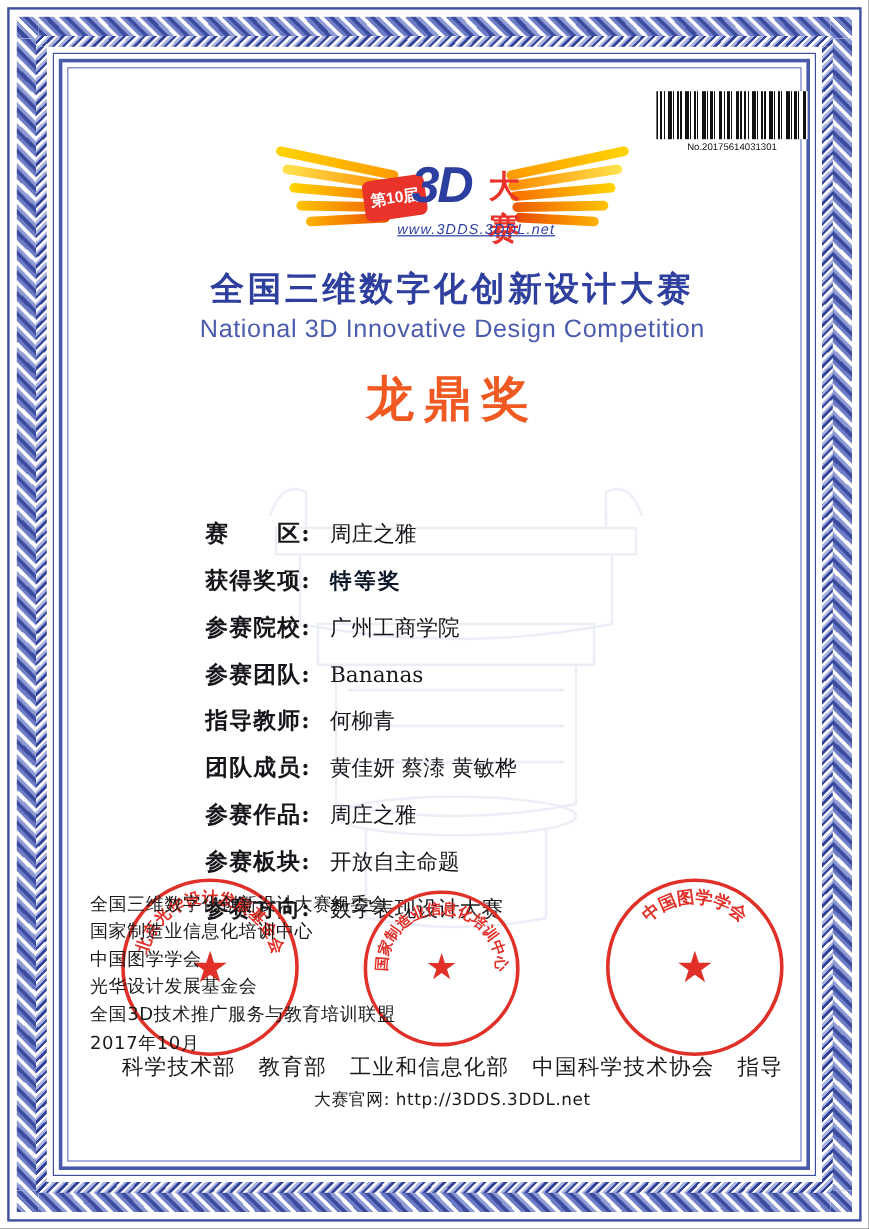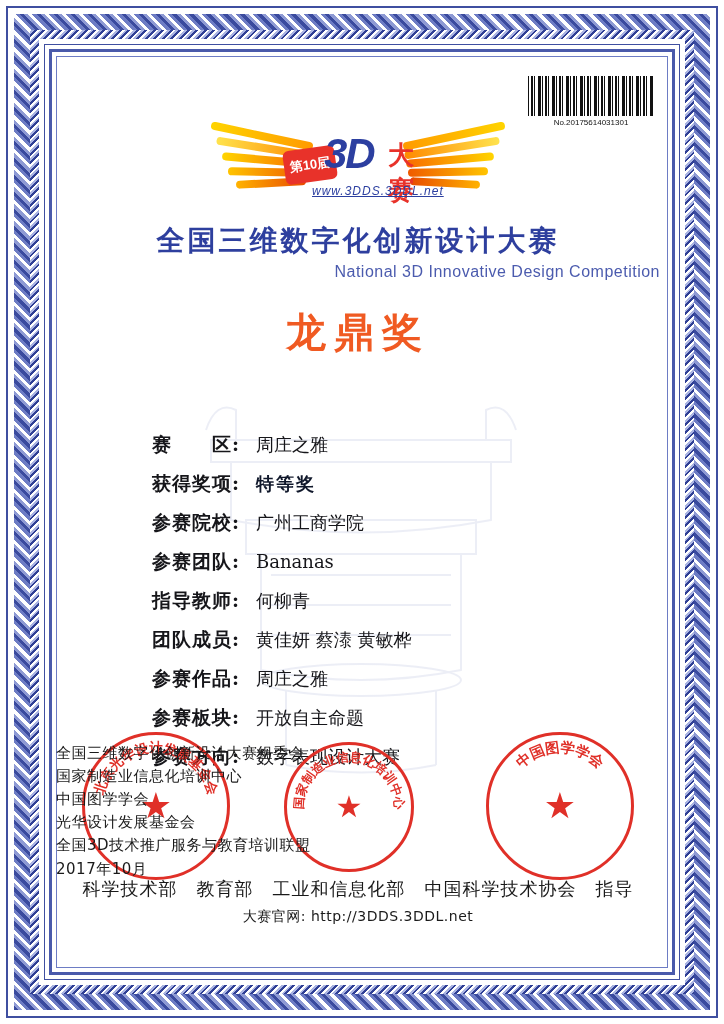--- a/index.html
+++ b/index.html
@@ -55,21 +55,21 @@
   }
   .frame-inner3 {
     position: absolute;
     left: 56px; top: 56px; right: 56px; bottom: 56px;
     border: 1px solid #6d7cc4;
   }
 
   
   .content {
     position: absolute;
-    left: 56px; top: 60px;
+    left: 75px; top: 60px;
     width: 604px; height: 904px;
   }
 
   
   .barcode-box {
     position: absolute;
     right: 6px; top: 16px;
     width: 126px;
     text-align: center;
   }
@@ -163,22 +163,22 @@
     text-align: center;
     font-size: 28px;
     font-weight: bold;
     color: #2e3f9e;
     letter-spacing: 3px;
     font-family: "DejaVu Sans", sans-serif;
   }
   .title-en {
     position: absolute;
     left: 0; right: 0; top: 203px;
-    text-align: right;
-    font-size: 16px;
+    text-align: center;
+    font-size: 21px;
     color: #4b5bae;
     letter-spacing: 0.5px;
   }
   .award-name {
     position: absolute;
     left: 0; right: 0; top: 245px;
     text-align: center;
     font-size: 40px;
     font-weight: bold;
     color: #f05a22;

